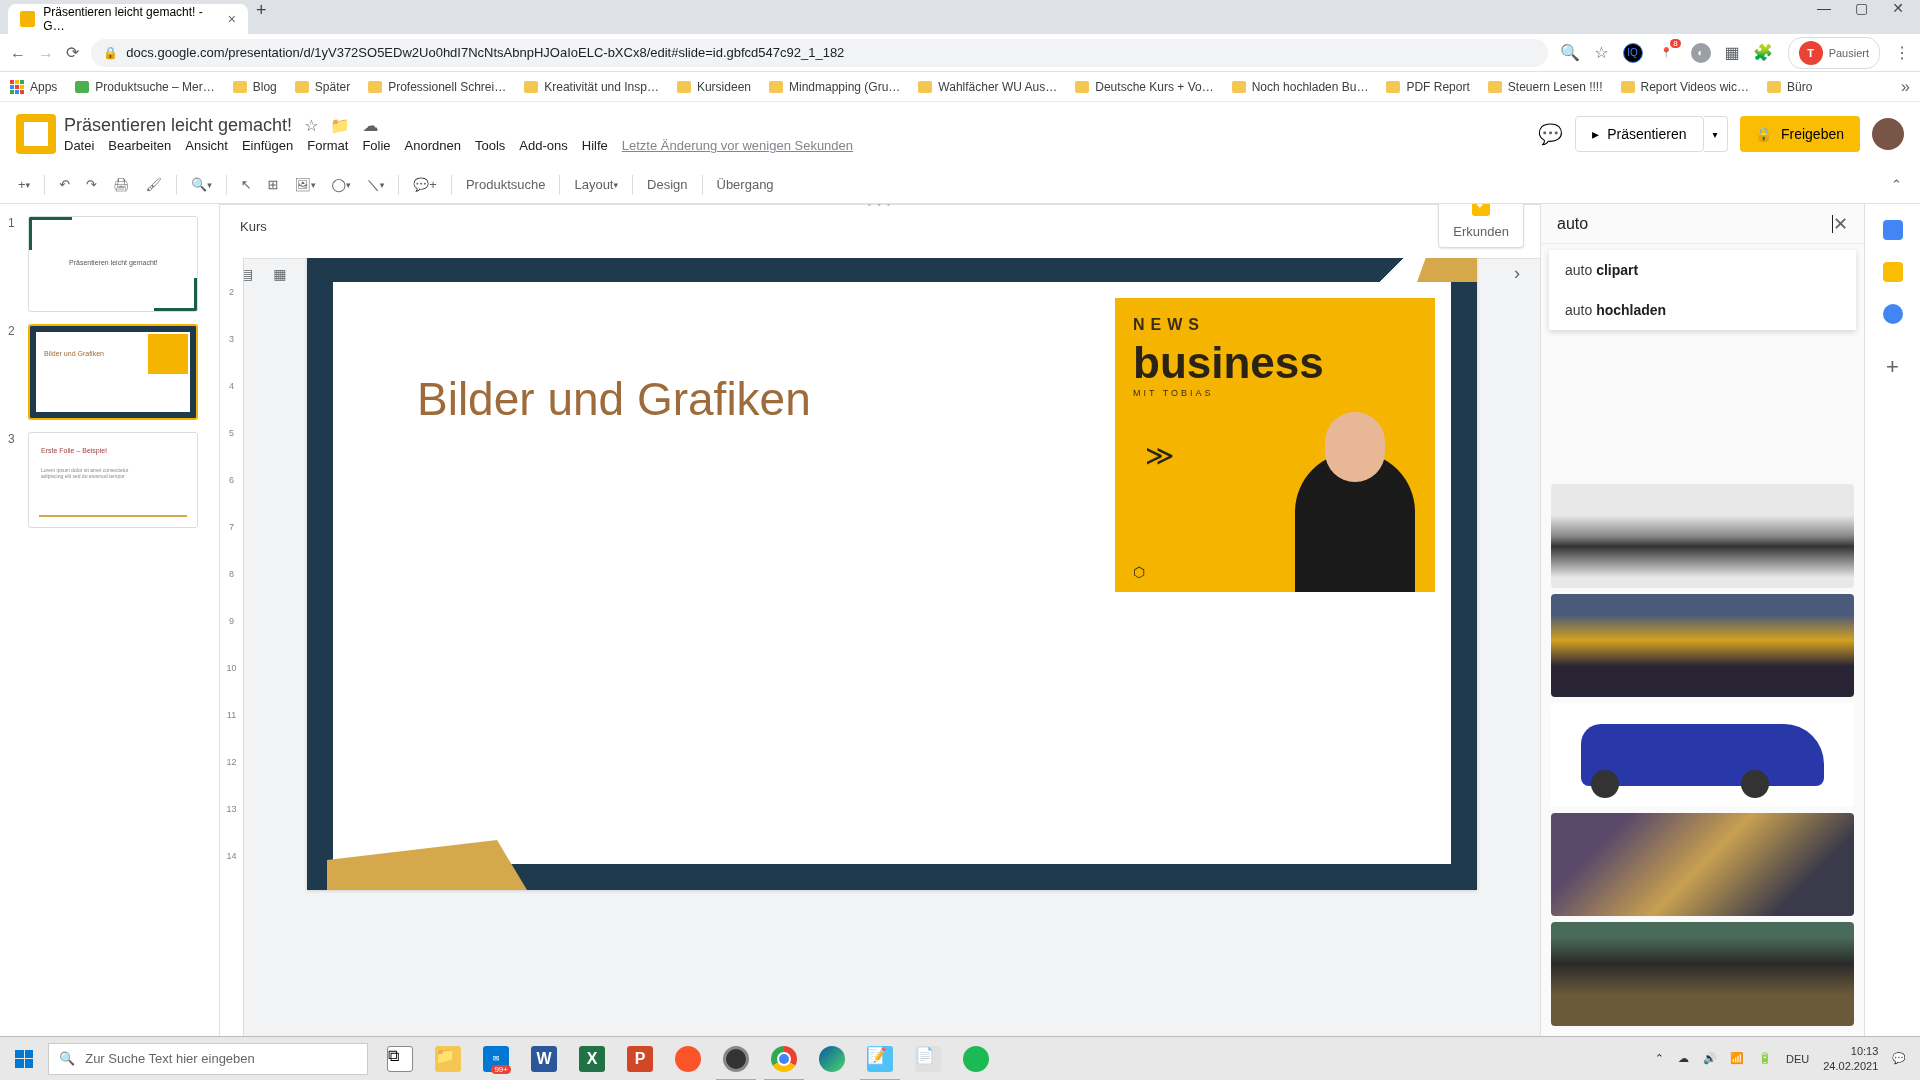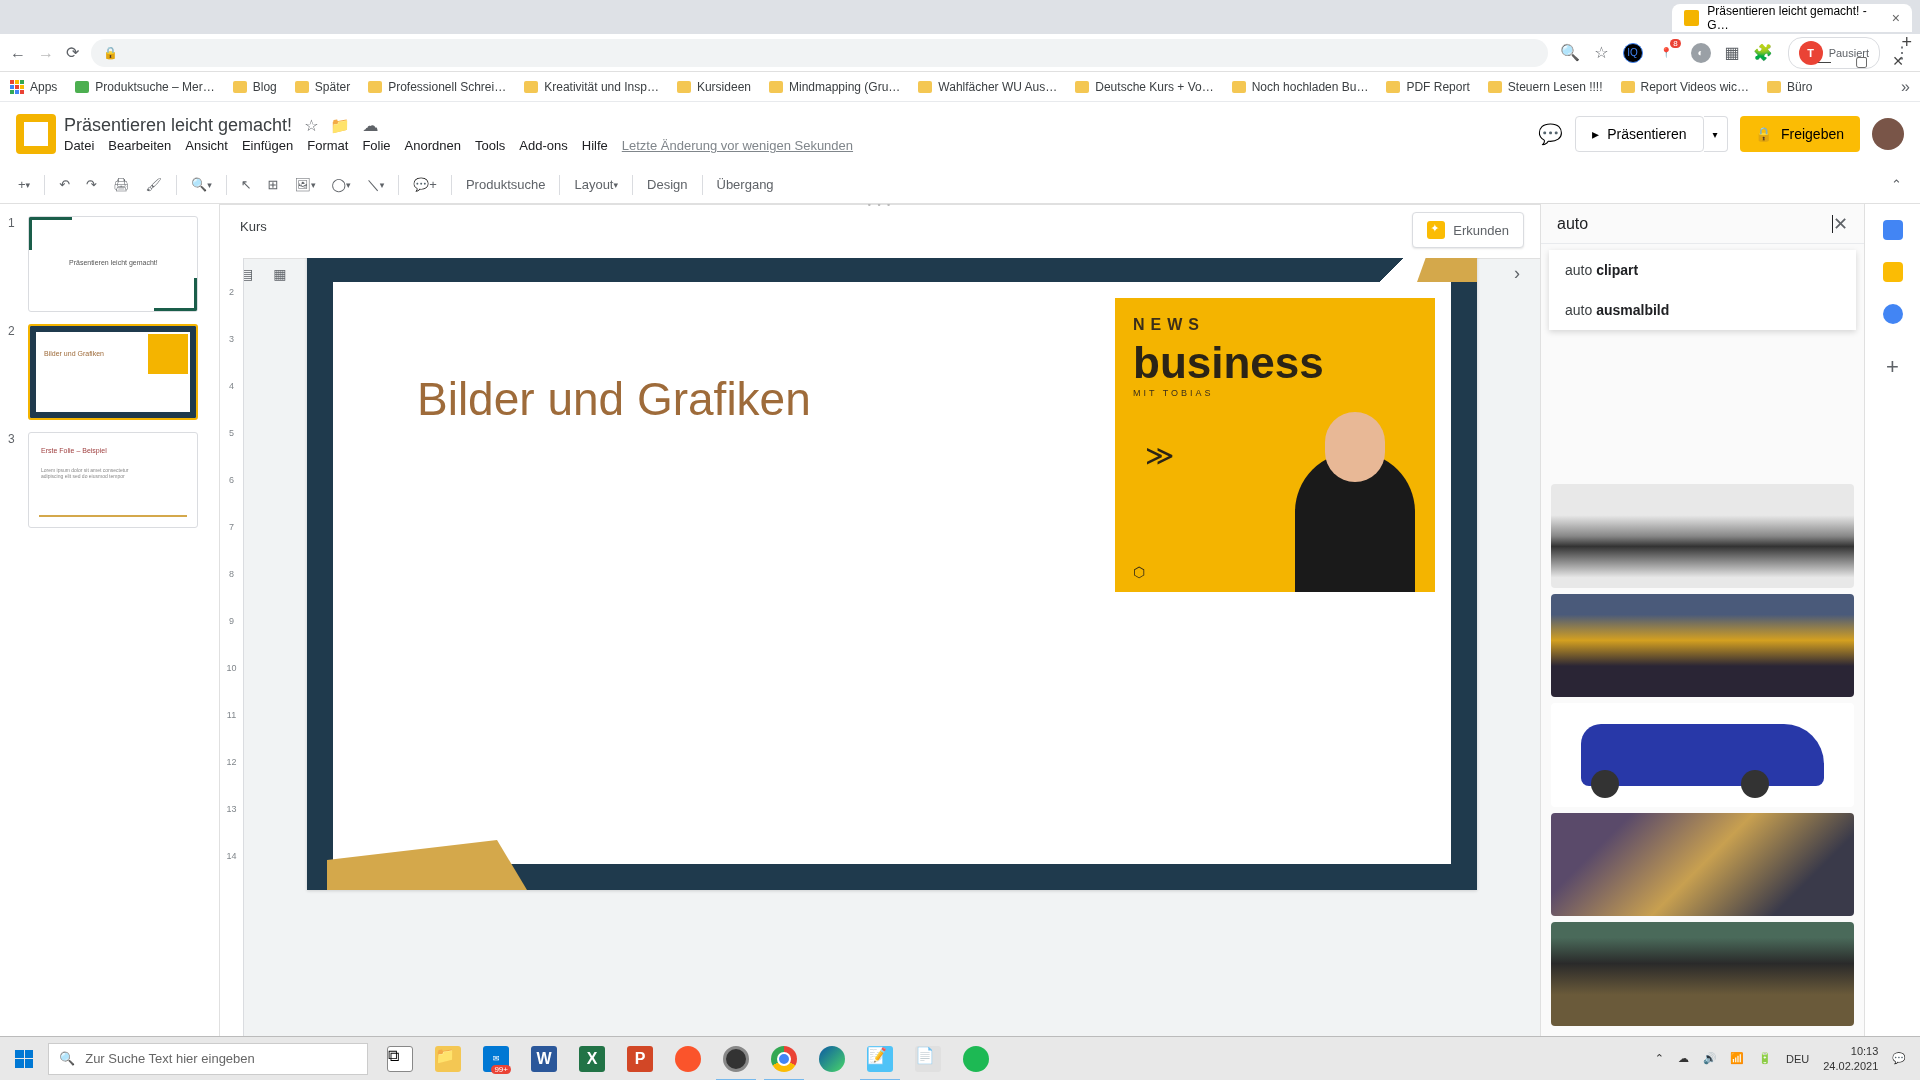--- a/index.html
+++ b/index.html
@@ -1,19 +1,19 @@
 <!DOCTYPE html>
 <html><head>
 <meta charset="utf-8">
 <style>
 * { margin: 0; padding: 0; box-sizing: border-box; font-family: Arial, sans-serif; }
 body { width: 1920px; height: 1080px; background: #fff; overflow: hidden; position: relative; }
 
 
-.browser-top { height: 34px; background: #dee1e6; display: flex; align-items: flex-end; padding: 0 8px; flex-direction: column; }
+.browser-top { height: 34px; background: #dee1e6; display: flex; align-items: flex-start; padding: 0 8px; }
 .tab { background: #fff; height: 30px; margin-top: 4px; padding: 0 12px; display: flex; align-items: center; gap: 8px; border-radius: 8px 8px 0 0; font-size: 12px; max-width: 240px; }
 .tab-favicon { width: 16px; height: 16px; background: #f4b400; border-radius: 2px; }
 .tab-close { font-size: 14px; color: #666; cursor: pointer; }
 .new-tab { margin-left: 8px; font-size: 18px; color: #444; cursor: pointer; }
 .window-controls { margin-left: auto; display: flex; gap: 24px; padding-right: 8px; }
 .window-controls span { font-size: 14px; color: #444; cursor: pointer; }
 
 .browser-bar { height: 38px; background: #fff; display: flex; align-items: center; padding: 0 10px; gap: 12px; border-bottom: 1px solid #e0e0e0; }
 .nav-btn { color: #5f6368; cursor: pointer; }
 .nav-btn.disabled { color: #bbb; }
@@ -90,21 +90,21 @@
 .news-label { font-size: 16px; letter-spacing: 6px; color: #3a2e1a; font-weight: bold; }
 .business-label { font-size: 44px; color: #2b2416; font-weight: bold; margin-top: 4px; }
 .mit-label { font-size: 9px; letter-spacing: 3px; color: #3a2e1a; }
 .person { position: absolute; bottom: 0; right: 20px; width: 120px; height: 140px; background: #1a1a1a; border-radius: 60px 60px 0 0; }
 .person-head { position: absolute; top: -40px; left: 30px; width: 60px; height: 70px; background: #e8b896; border-radius: 30px; }
 .accent-lines { position: absolute; bottom: 120px; left: 30px; font-size: 28px; color: #2b2416; }
 .cube-icon { position: absolute; bottom: 12px; left: 18px; font-size: 14px; color: #2b2416; }
 
 .notes-area { height: 54px; background: #fff; border-top: 1px solid #e0e0e0; padding: 14px 20px; font-size: 13px; color: #3c4043; position: relative; }
 .notes-handle { position: absolute; top: -5px; left: 50%; transform: translateX(-50%); color: #bbb; font-size: 9px; letter-spacing: 2px; }
-.explore-btn { position: absolute; right: 16px; bottom: 10px; background: #fff; border: 1px solid #dadce0; border-radius: 4px; padding: 8px 14px; display: flex; align-items: center; gap: 8px; font-size: 13px; color: #5f6368; cursor: pointer; box-shadow: 0 1px 2px rgba(0,0,0,.1); }
+.explore-btn { position: absolute; right: 16px; bottom: 10px; background: #fff; border: 1px solid #dadce0; border-radius: 4px; padding: 8px 14px; display: flex; align-items: center; gap: 8px; font-size: 13px; color: #5f6368; cursor: pointer; box-shadow: 0 1px 2px rgba(0,0,0,.1); flex-direction: column; }
 .explore-icon { width: 18px; height: 18px; background: #fbbc04; border-radius: 3px; position: relative; }
 .explore-icon::after { content: '✦'; position: absolute; color: #fff; font-size: 11px; left: 3px; top: 1px; }
 
 .bottom-views { height: 30px; display: flex; align-items: center; padding: 0 20px; gap: 20px; border-top: 1px solid #e0e0e0; }
 .view-icon { color: #5f6368; font-size: 14px; cursor: pointer; }
 .bottom-arrow { margin-left: auto; color: #5f6368; font-size: 18px; }
 
 
 .explore-panel { width: 324px; background: #fafafa; border-left: 1px solid #e0e0e0; display: flex; flex-direction: column; position: relative; }
 .search-row { height: 46px; display: flex; align-items: center; padding: 0 16px; border-bottom: 1px solid #e8eaed; position: relative; }
@@ -162,20 +162,21 @@
     <span>✕</span>
   </div>
 </div>
 
 <div class="browser-bar">
   <span class="nav-btn">←</span>
   <span class="nav-btn disabled">→</span>
   <span class="nav-btn">⟳</span>
   <div class="url-bar">
     <span class="url-lock">🔒</span>
+    <span>docs.google.com/presentation/d/1yV372SO5EDw2Uo0hdI7NcNtsAbnpHJOaIoELC-bXCx8/edit#slide=id.gbfcd547c92_1_182</span>
   </div>
   <div class="url-bar-icons">
     <span>🔍</span>
     <span>☆</span>
     <span class="ext-icon" style="background:#000000;border:1px solid #4285f4;color:#4285f4">IQ</span>
     <span class="ext-icon" style="color:#ea4335;position:relative">📍<span style="position:absolute;top:-4px;right:-4px;background:#ea4335;color:#fff;border-radius:6px;font-size:8px;padding:0 3px">8</span></span>
     <span class="ext-icon" style="background:#9aa0a6;color:#fff">◐</span>
     <span style="color:#5f6368">▦</span>
     <span>🧩</span>
     <div class="pause-pill">
@@ -433,21 +434,21 @@
   </div>
 
   <div class="explore-panel">
     <div class="search-row">
       <input class="search-input" value="auto" style="">
       <span class="search-cursor"></span>
       <span class="search-close">✕</span>
     </div>
     <div class="suggestions">
       <div class="suggestion"><span>auto </span><b>clipart</b></div>
-      <div class="suggestion"><span>auto </span><b>ausmalbild</b></div>
+      <div class="suggestion"><span>auto </span><b>hochladen</b></div>
     </div>
     <div class="image-results">
       <div class="result-img car-1"></div>
       <div class="result-img car-2"></div>
       <div class="result-img car-3">
           <div class="car-3-shape"></div>
         </div>
       <div class="result-img car-4"></div>
       <div class="result-img car-5"></div>
     </div>

